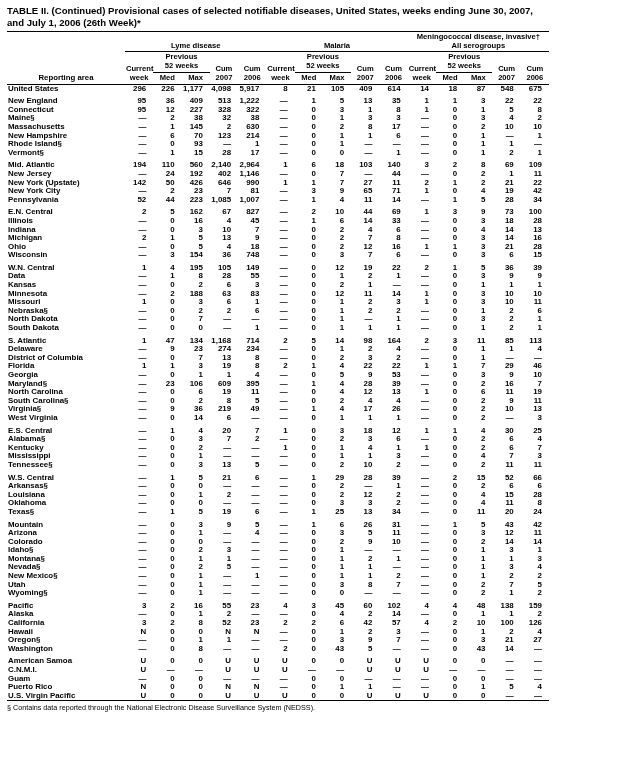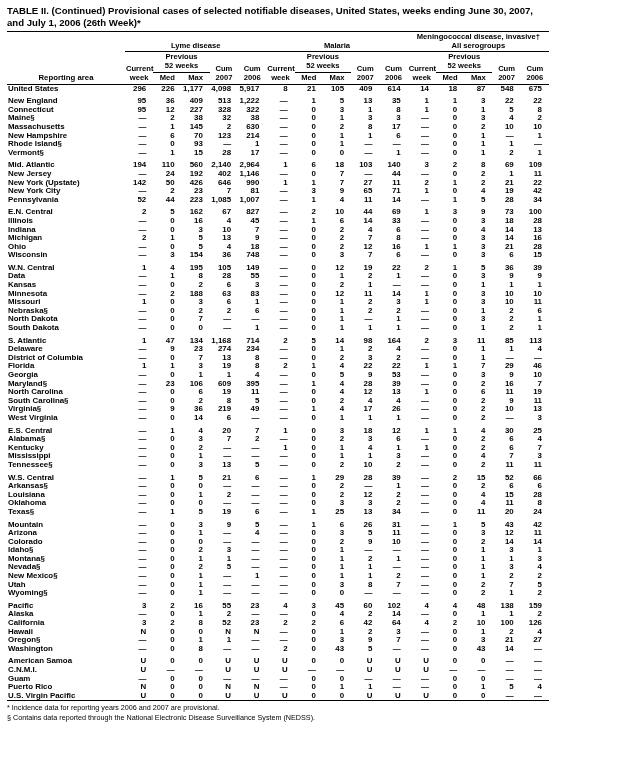--- a/index.html
+++ b/index.html
@@ -1137,21 +1137,21 @@
           <td class="area">California</td>
           <td class="num">3</td>
           <td class="num">2</td>
           <td class="num">8</td>
           <td class="num">52</td>
           <td class="num">23</td>
           <td class="num">2</td>
           <td class="num">2</td>
           <td class="num">6</td>
           <td class="num">42</td>
-          <td class="num">64</td>
+          <td class="num">57</td>
           <td class="num">4</td>
           <td class="num">2</td>
           <td class="num">10</td>
           <td class="num">100</td>
           <td class="num">126</td>
         </tr>
         <tr>
           <td class="area">Hawaii</td>
           <td class="num">N</td>
           <td class="num">0</td>
@@ -1291,16 +1291,15 @@
           <td class="num">U</td>
           <td class="num">U</td>
           <td class="num">0</td>
           <td class="num">0</td>
           <td class="num">—</td>
           <td class="num">—</td>
         </tr>
       </tbody>
     </table>
   <div class="footnotes">
-      <div class="fline">* Incidence data for reporting years 2006 and 2007 are provisional.</div>
       <div class="fline">§ Contains data reported through the National Electronic Disease Surveillance System (NEDSS).</div>
     </div>
 </div>
 
 </body></html>

